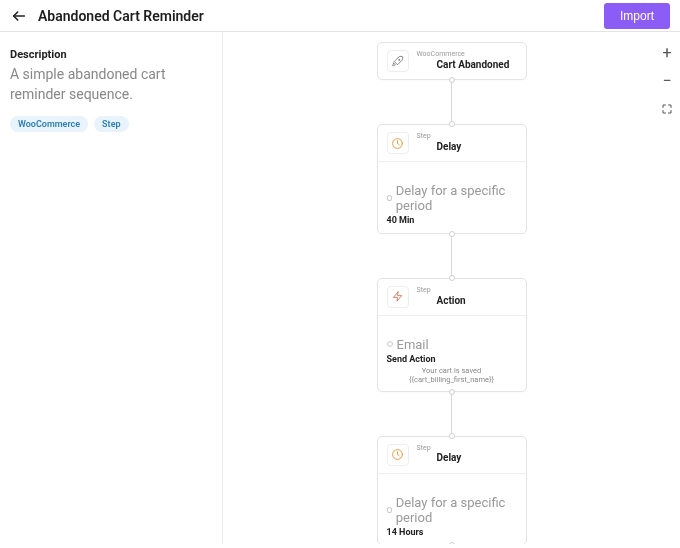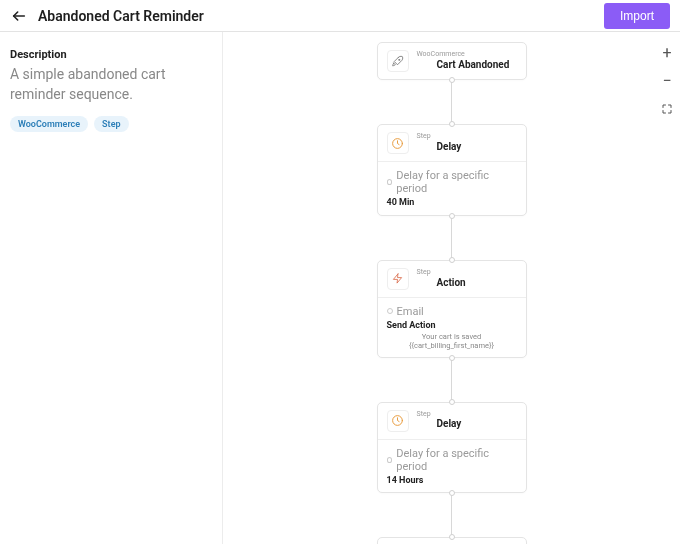--- a/index.html
+++ b/index.html
@@ -132,26 +132,27 @@
     font-weight: 700;
     color: #222;
     line-height: 1.2;
     padding-left: 20px;
   }
   .card-body {
     border-top: 1px solid #eee;
     padding: 7px 9px;
   }
   .body-eyebrow {
-    font-size: 11px;
+    font-size: 13px;
     color: #9a9a9a;
     display: flex;
     align-items: center;
     gap: 4px;
     margin-bottom: 2px;
+    margin-top: 14px;
   }
   .body-eyebrow::before {
     content: "";
     width: 4px; height: 4px;
     border: 1px solid #ccc;
     border-radius: 50%;
   }
   .body-title {
     font-size: 9px;
     font-weight: 700;

